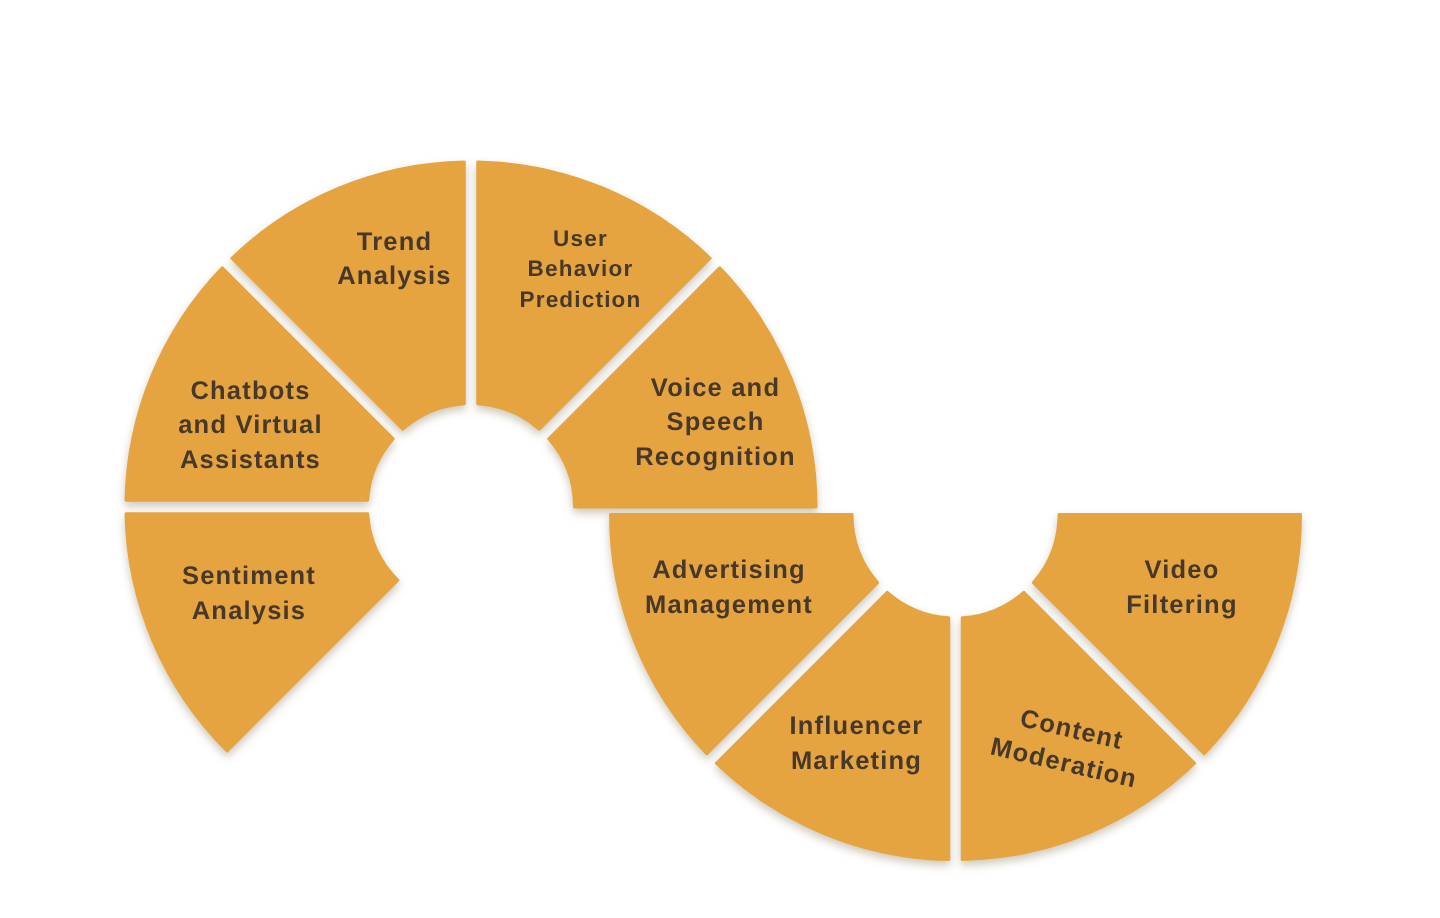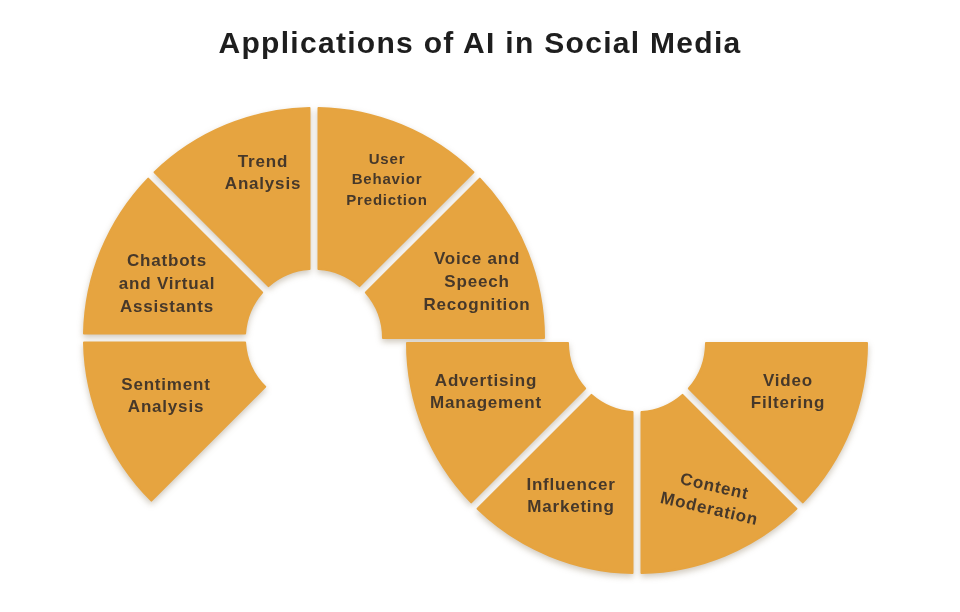--- a/index.html
+++ b/index.html
@@ -8,21 +8,20 @@
   #title{position:absolute;top:26px;left:0;width:960px;text-align:center;
          font-size:30px;font-weight:700;letter-spacing:1.3px;color:#1e1e1e;}
   svg{position:absolute;top:0;left:0;}
   .segs{filter:drop-shadow(0 3px 3px rgba(130,110,80,0.38));}
   text{font-family:"Liberation Sans",sans-serif;}
 </style>
 </head>
 <body>
 
 <div id="stage">
-  <div id="title">Applications of AI in Social Media</div>
   <svg width="960" height="612" viewBox="0 0 960 612">
     <g class="segs">
         <path d="M84.0,342.5 A230 230 0 0 0 151.4,500.6 L265.2,386.8 A69 69 0 0 1 245.1,342.5 Z" fill="#E6A440" stroke="#E6A440" stroke-width="2" stroke-linejoin="round"></path>
         <path d="M148.2,178.6 A230 230 0 0 0 84.0,333.5 L245.1,333.5 A69 69 0 0 1 262.1,292.5 Z" fill="#E6A440" stroke="#E6A440" stroke-width="2" stroke-linejoin="round"></path>
         <path d="M309.5,108.0 A230 230 0 0 0 154.6,172.2 L268.5,286.1 A69 69 0 0 1 309.5,269.1 Z" fill="#E6A440" stroke="#E6A440" stroke-width="2" stroke-linejoin="round"></path>
         <path d="M473.4,172.2 A230 230 0 0 0 318.5,108.0 L318.5,269.1 A69 69 0 0 1 359.5,286.1 Z" fill="#E6A440" stroke="#E6A440" stroke-width="2" stroke-linejoin="round"></path>
         <path d="M544.0,338.0 A230 230 0 0 0 479.8,178.6 L365.9,292.5 A69 69 0 0 1 383.0,338.0 Z" fill="#E6A440" stroke="#E6A440" stroke-width="2" stroke-linejoin="round"></path>
         <path d="M407.0,343.0 A230 230 0 0 0 471.2,502.4 L585.1,388.5 A69 69 0 0 1 568.0,343.0 Z" fill="#E6A440" stroke="#E6A440" stroke-width="2" stroke-linejoin="round"></path>
         <path d="M477.6,508.8 A230 230 0 0 0 632.5,573.0 L632.5,411.9 A69 69 0 0 1 591.5,394.9 Z" fill="#E6A440" stroke="#E6A440" stroke-width="2" stroke-linejoin="round"></path>
         <path d="M641.5,573.0 A230 230 0 0 0 796.4,508.8 L682.5,394.9 A69 69 0 0 1 641.5,411.9 Z" fill="#E6A440" stroke="#E6A440" stroke-width="2" stroke-linejoin="round"></path>

